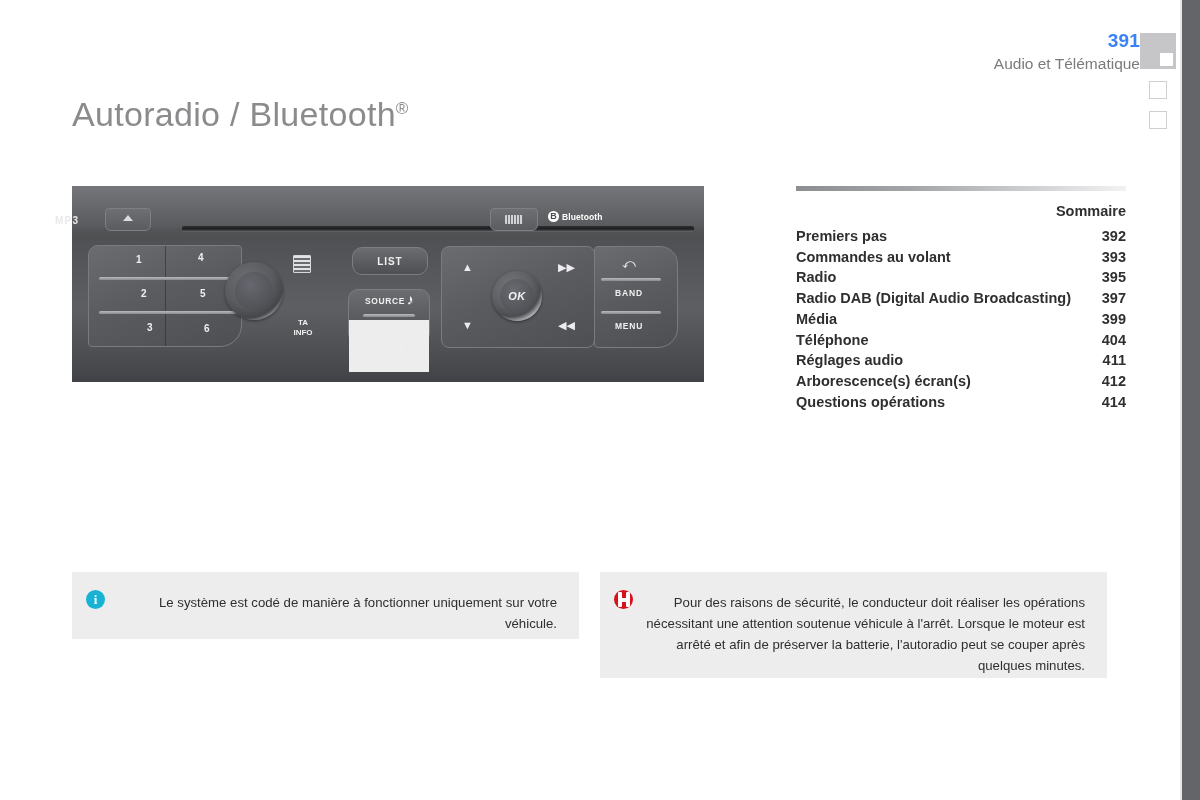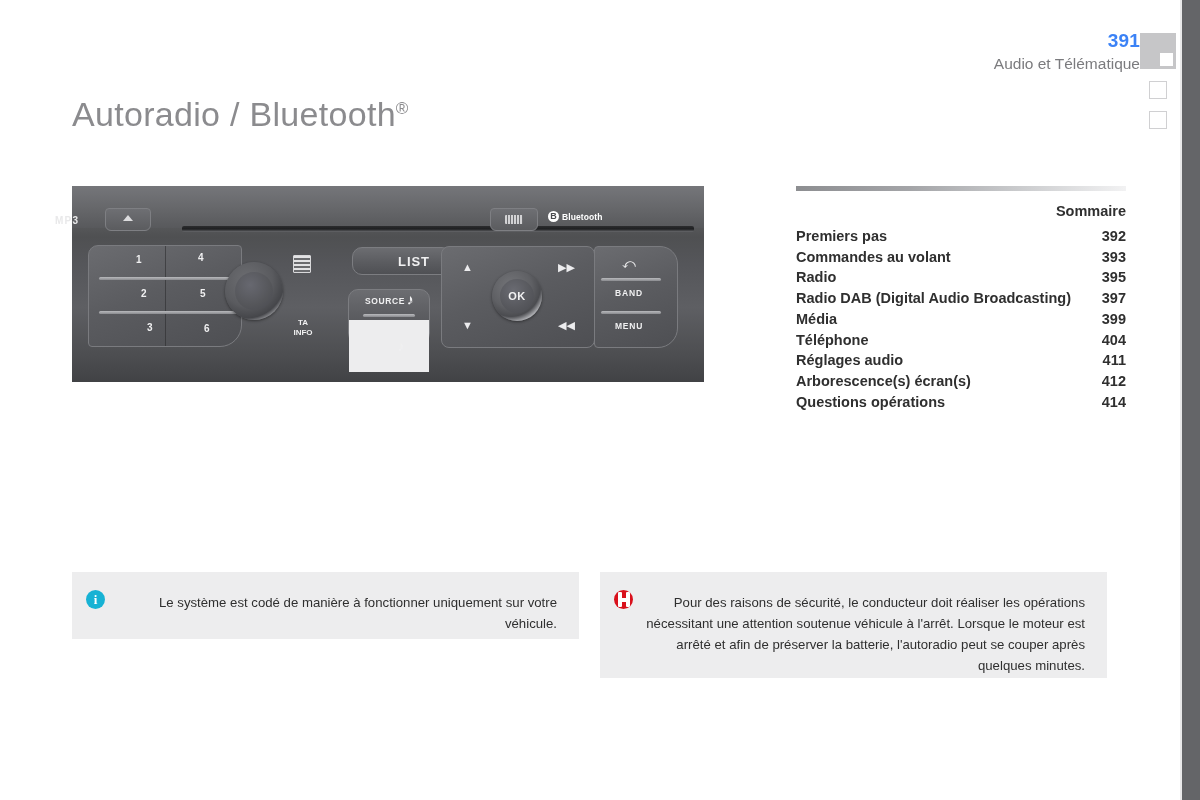--- a/index.html
+++ b/index.html
@@ -277,27 +277,26 @@
     line-height: 9.5px;
     width: 34px;
   }
 
   .btn-soft {
     position: absolute;
     border-radius: 10px;
     background: linear-gradient(180deg,#6c6d71 0%,#5b5c60 55%,#4f5054 100%);
     border: 1px solid #7c7d81;
     color: #f0f0f1;
-    font-size: 13px;
+    font-size: 10px;
     font-weight: bold;
     letter-spacing: 0.9px;
     display: flex;
     align-items: center;
     justify-content: center;
-    padding-left: 24px;
   }
   .btn-list { left: 352px; top: 247px; width: 74px; height: 26px; }
   .btn-source-wrap {
     position: absolute;
     left: 348px; top: 289px;
     width: 80px; height: 56px;
     border-radius: 10px 10px 14px 14px;
     background: linear-gradient(180deg,#6c6d71 0%,#5b5c60 48%,#4f5054 100%);
     border: 1px solid #7c7d81;
   }
@@ -348,20 +347,21 @@
                       #aaabaf 76%, #d6d7da 86%, #83848a 100%);
     box-shadow: 0 1px 3px rgba(0,0,0,.45);
     display: flex; align-items: center; justify-content: center;
   }
   .knob-ok span {
     position: relative;
     color: #f2f2f3;
     font-size: 11px;
     font-weight: bold;
     letter-spacing: 0.5px;
+    font-style: italic;
   }
   .knob-ok::before {
     content: "";
     position: absolute;
     left: 8px; top: 8px;
     width: 34px; height: 34px;
     border-radius: 50%;
     background: radial-gradient(circle at 40% 34%, #6a6b72 0%, #56575c 60%, #4a4b51 100%);
   }
   .navglyph {

